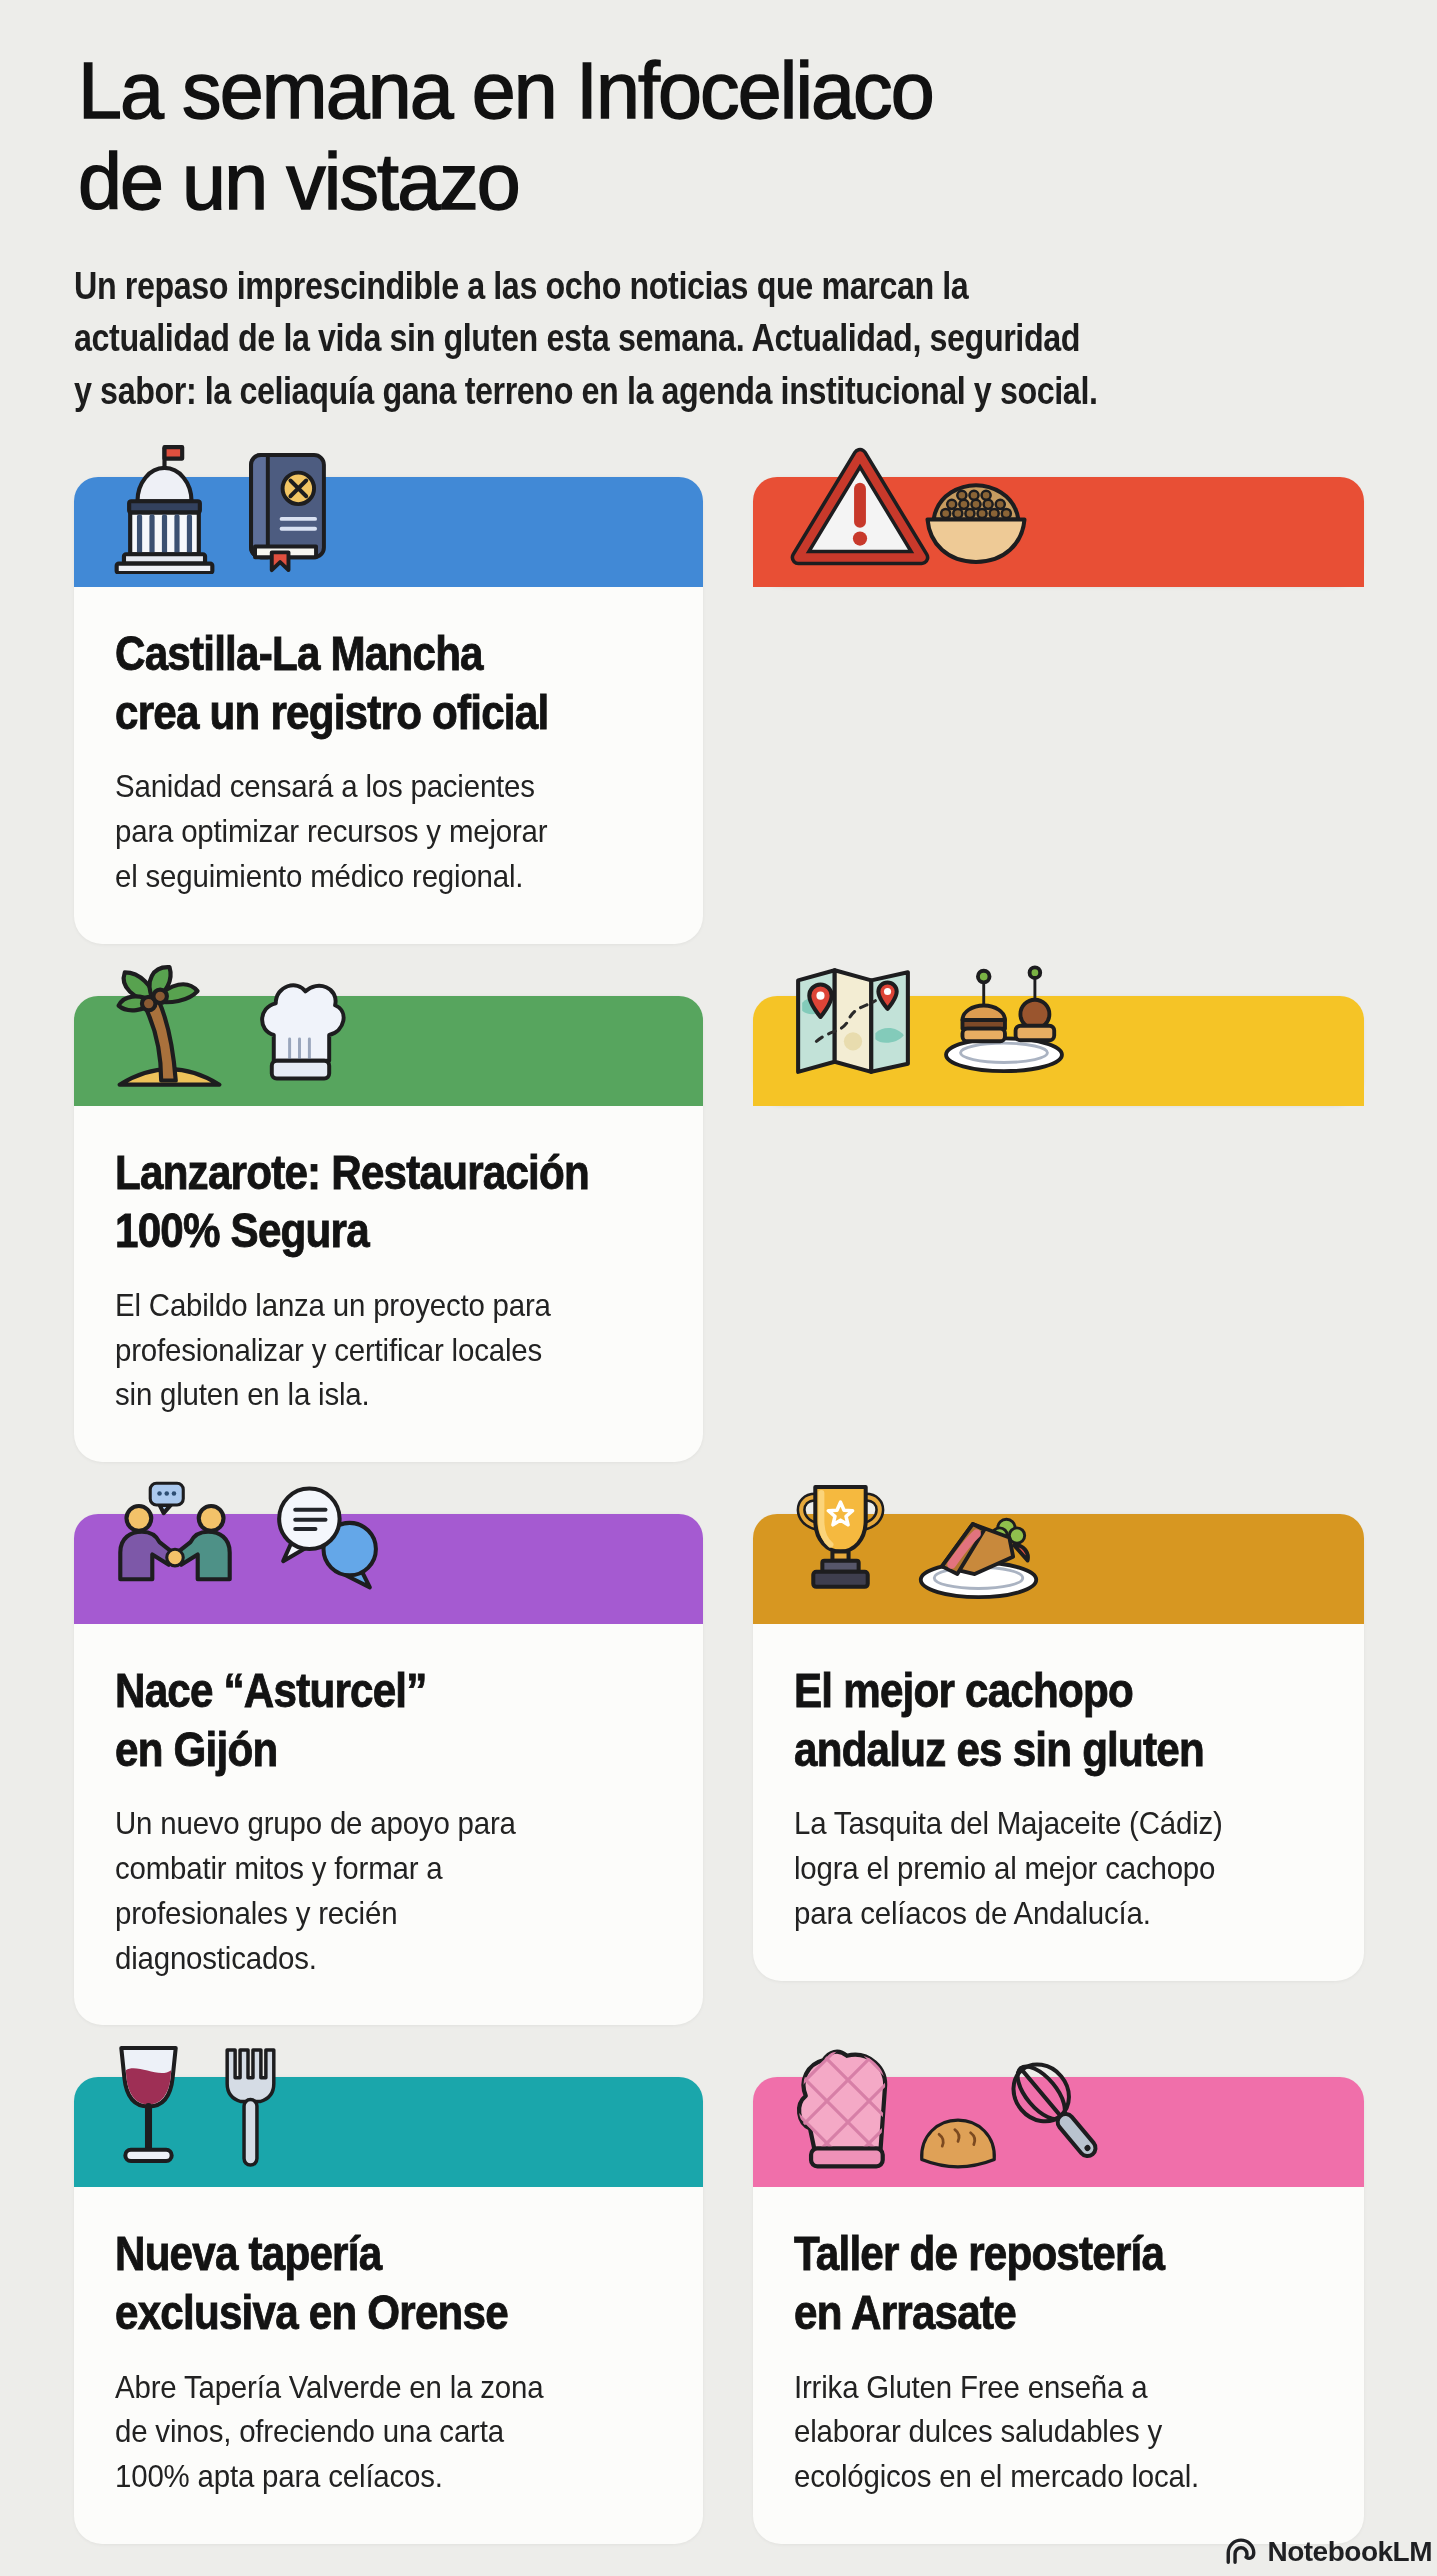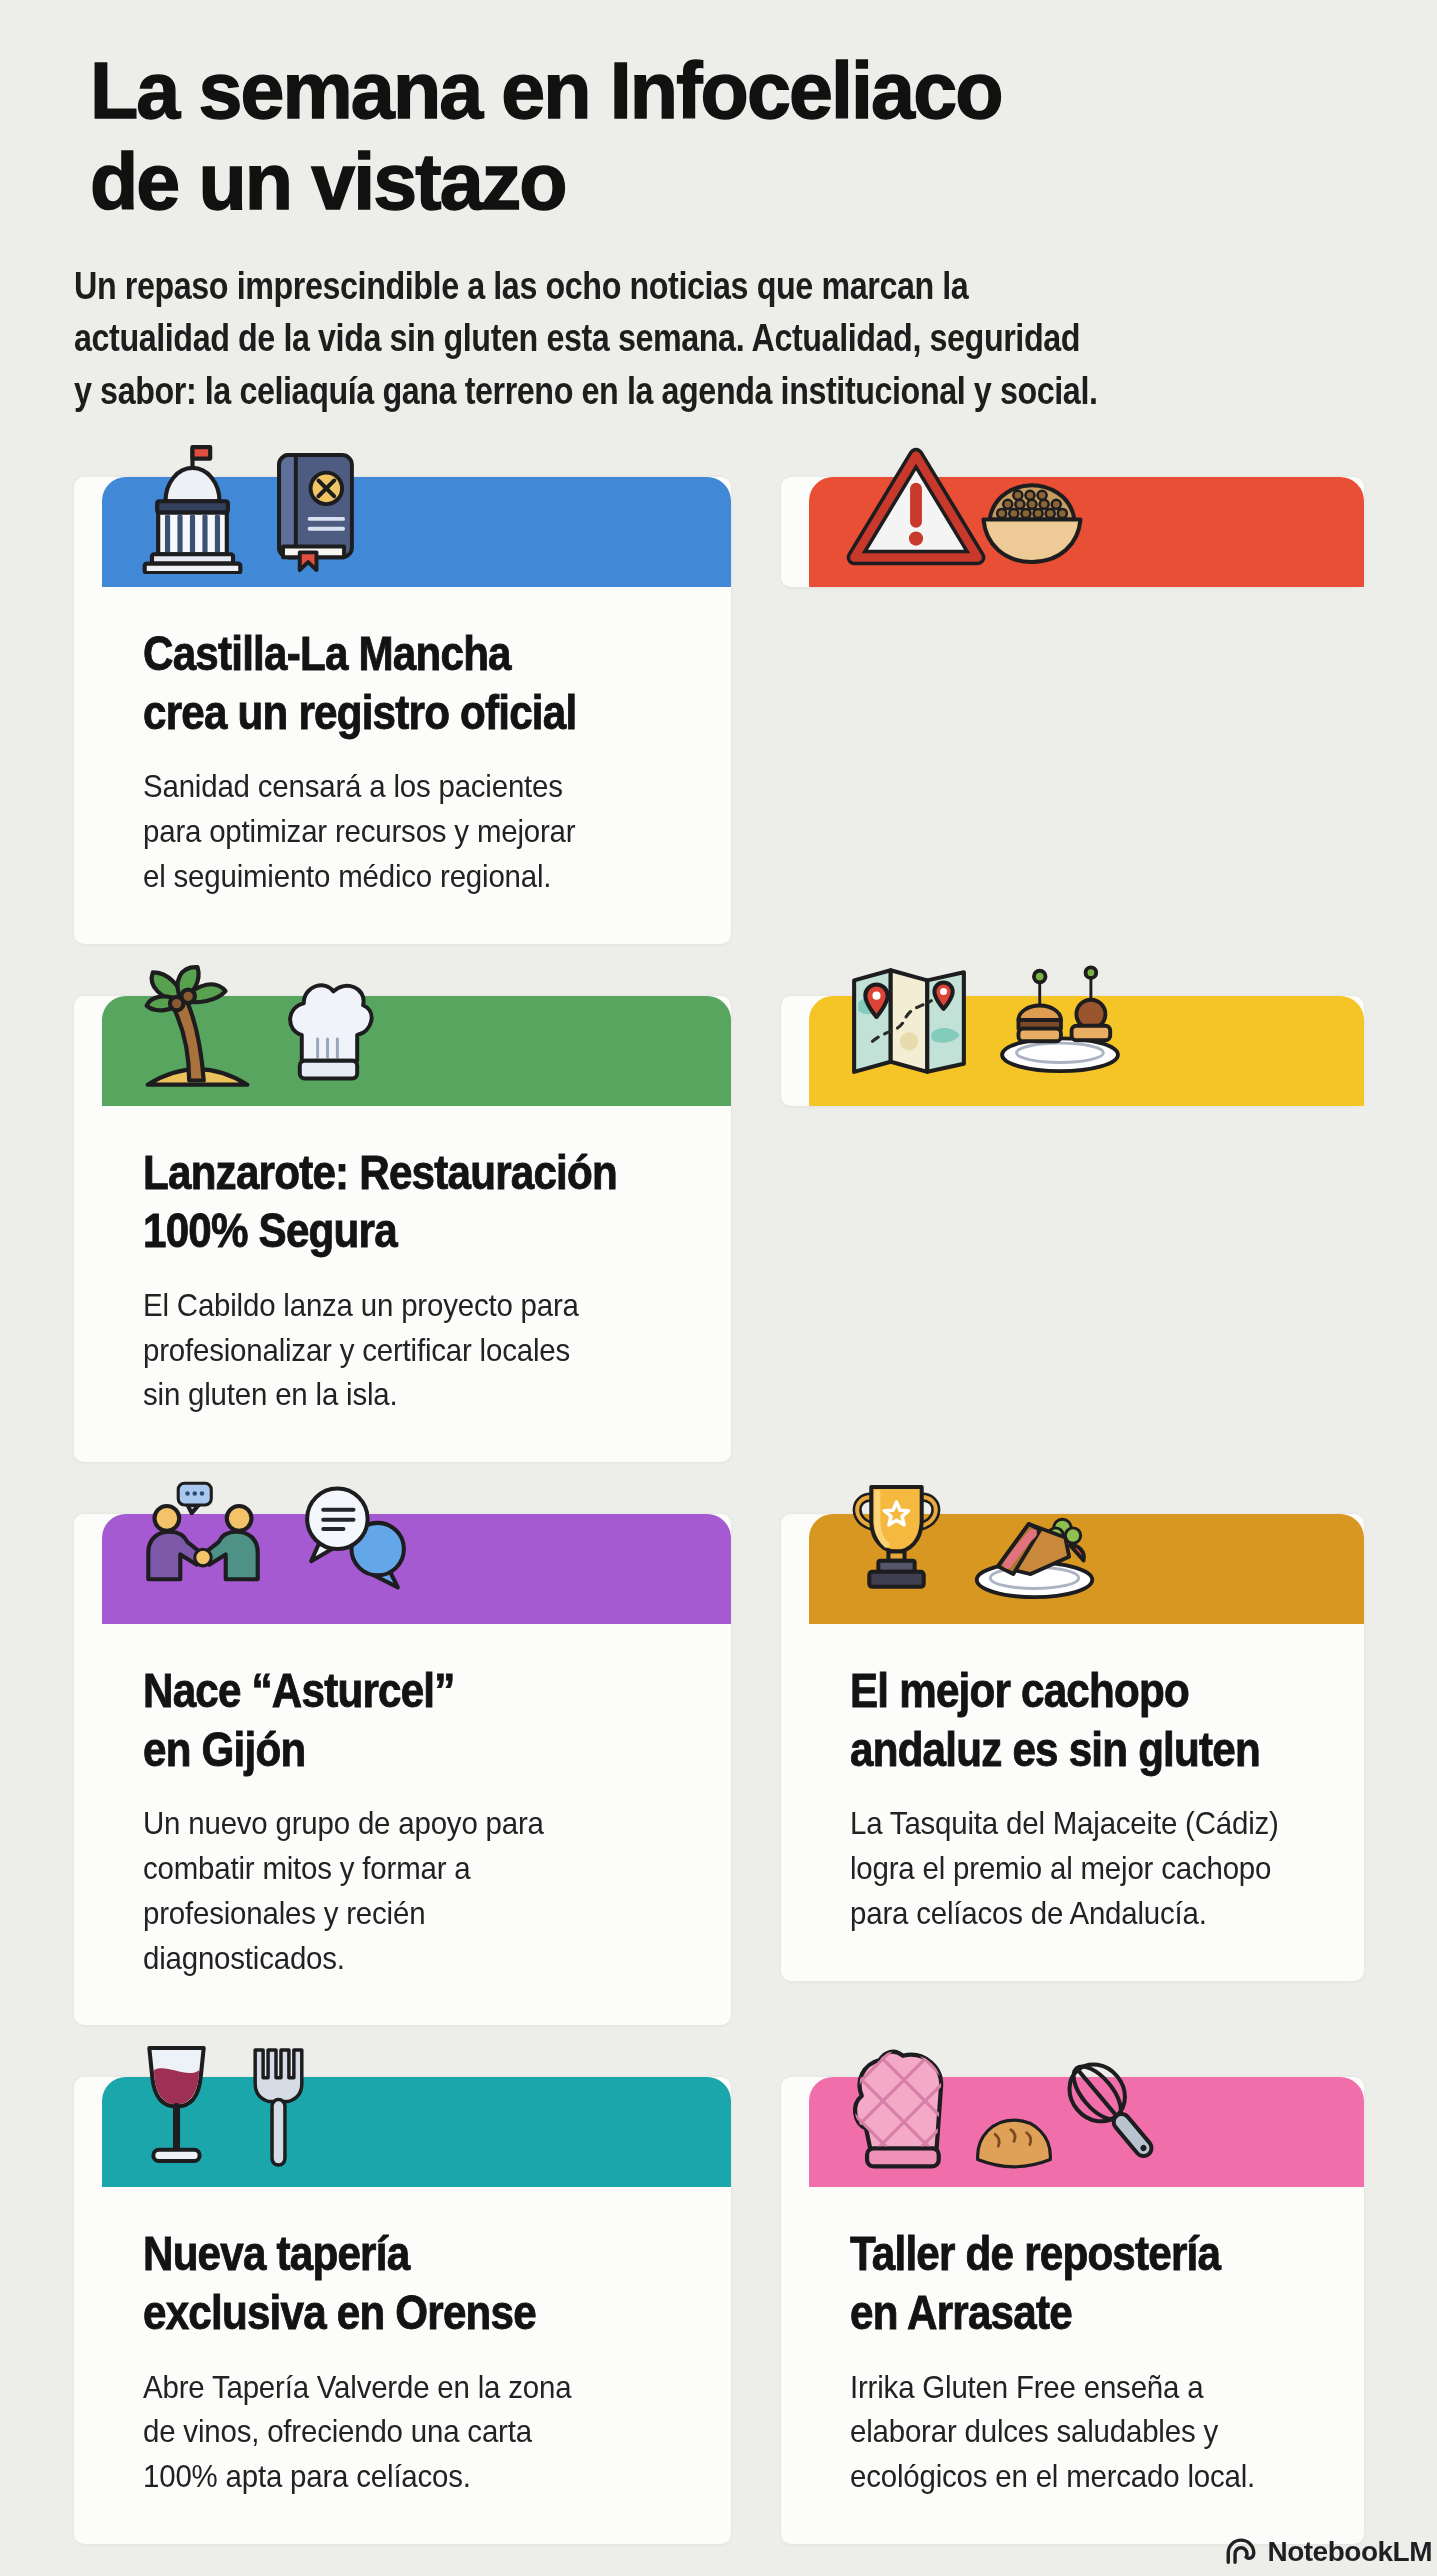--- a/index.html
+++ b/index.html
@@ -4,43 +4,42 @@
 <style>
   html,body{margin:0;padding:0;}
   body{
     width:1438px;height:2576px;overflow:hidden;position:relative;
     background:#ededea;
     font-family:"Liberation Sans", sans-serif;
     color:#161616;
   }
   .page{padding:39px 74px 0 74px;}
   .page-title{
-    margin:16px;margin-top:5.6px;
-    font-size:79px;line-height:1.16;font-weight:bold;
+    margin:4px;margin-top:5.6px;
+    font-size:79px;line-height:1.16;font-weight:normal;
     letter-spacing:-1.9px;color:#111;
     white-space:pre;
     -webkit-text-stroke:1.4px #111;
   }
   .page-intro{
     margin:32px 0 0 0;
     font-size:38px;line-height:1.38;font-weight:600;
     color:#1d1d1d;letter-spacing:-0.5px;
     white-space:pre;
     transform:scaleX(.85);transform-origin:0 0;
   }
   .grid{
     margin-top:60px;
     display:grid;grid-template-columns:1fr 1fr;
     column-gap:50px;row-gap:52px;
     align-items:start;
   }
   .card{
-    position:relative;background:#fcfcfa;border-radius:10px;
+    position:relative;background:#fcfcfa;border-radius:28px;
     box-shadow:0 0.9px 3.7px rgba(0,0,0,.05);
-    padding-left:28px;
   }
   .card-header{
     height:110px;border-radius:24px 24px 0 0;position:relative;
   }
   .icons{
     position:absolute;left:37px;top:-34px;
     display:flex;align-items:flex-end;gap:24px;
   }
   .icons svg{display:block;}
   .card-content{padding:37px 37px 45px 41px;}

